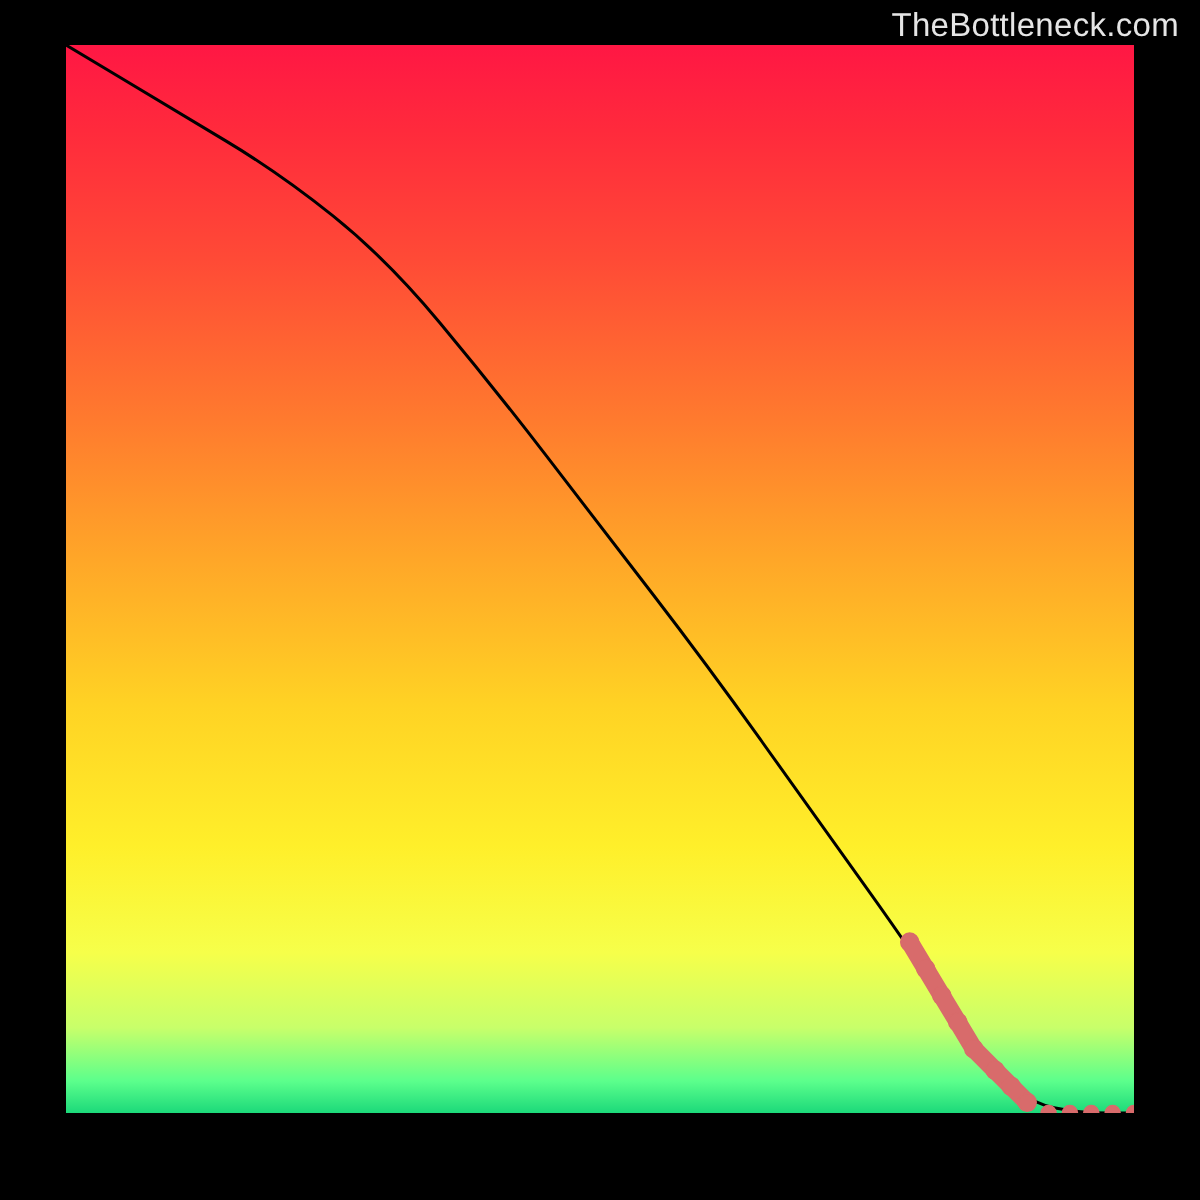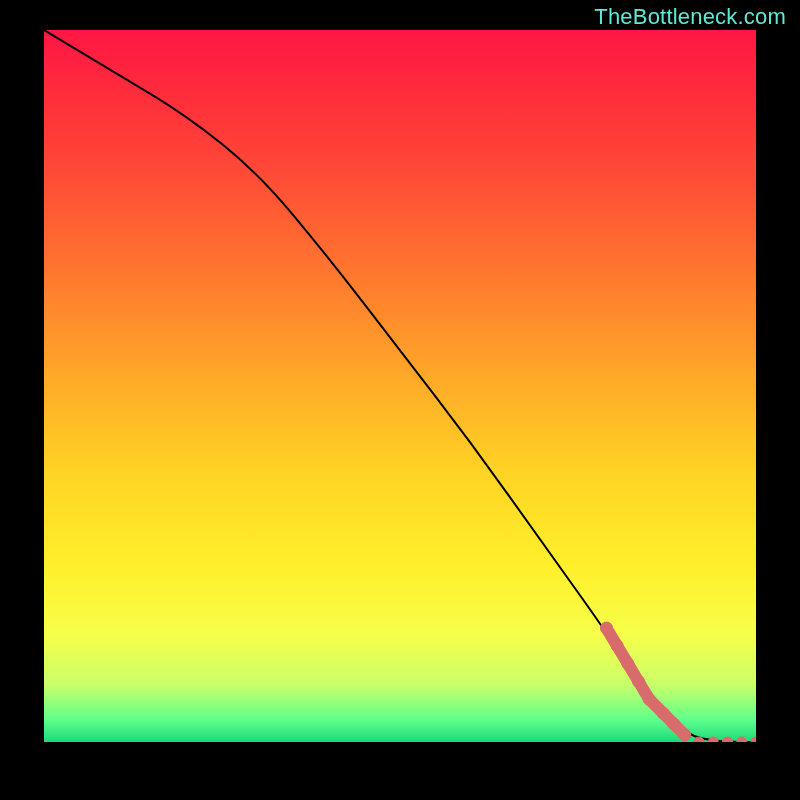--- a/index.html
+++ b/index.html
@@ -14,21 +14,21 @@
   .stage {
     position: relative;
     width: 800px;
     height: 800px;
     background: #000;
   }
   .watermark {
     position: absolute;
     top: 4px;
     right: 14px;
-    color: #5eead4;
+    color: #e5e5e5;
     font-size: 22px;
     font-weight: 500;
     letter-spacing: 0.2px;
     z-index: 10;
   }
   .plot-wrap {
     position: absolute;
     left: 44px;
     top: 30px;
     width: 712px;

